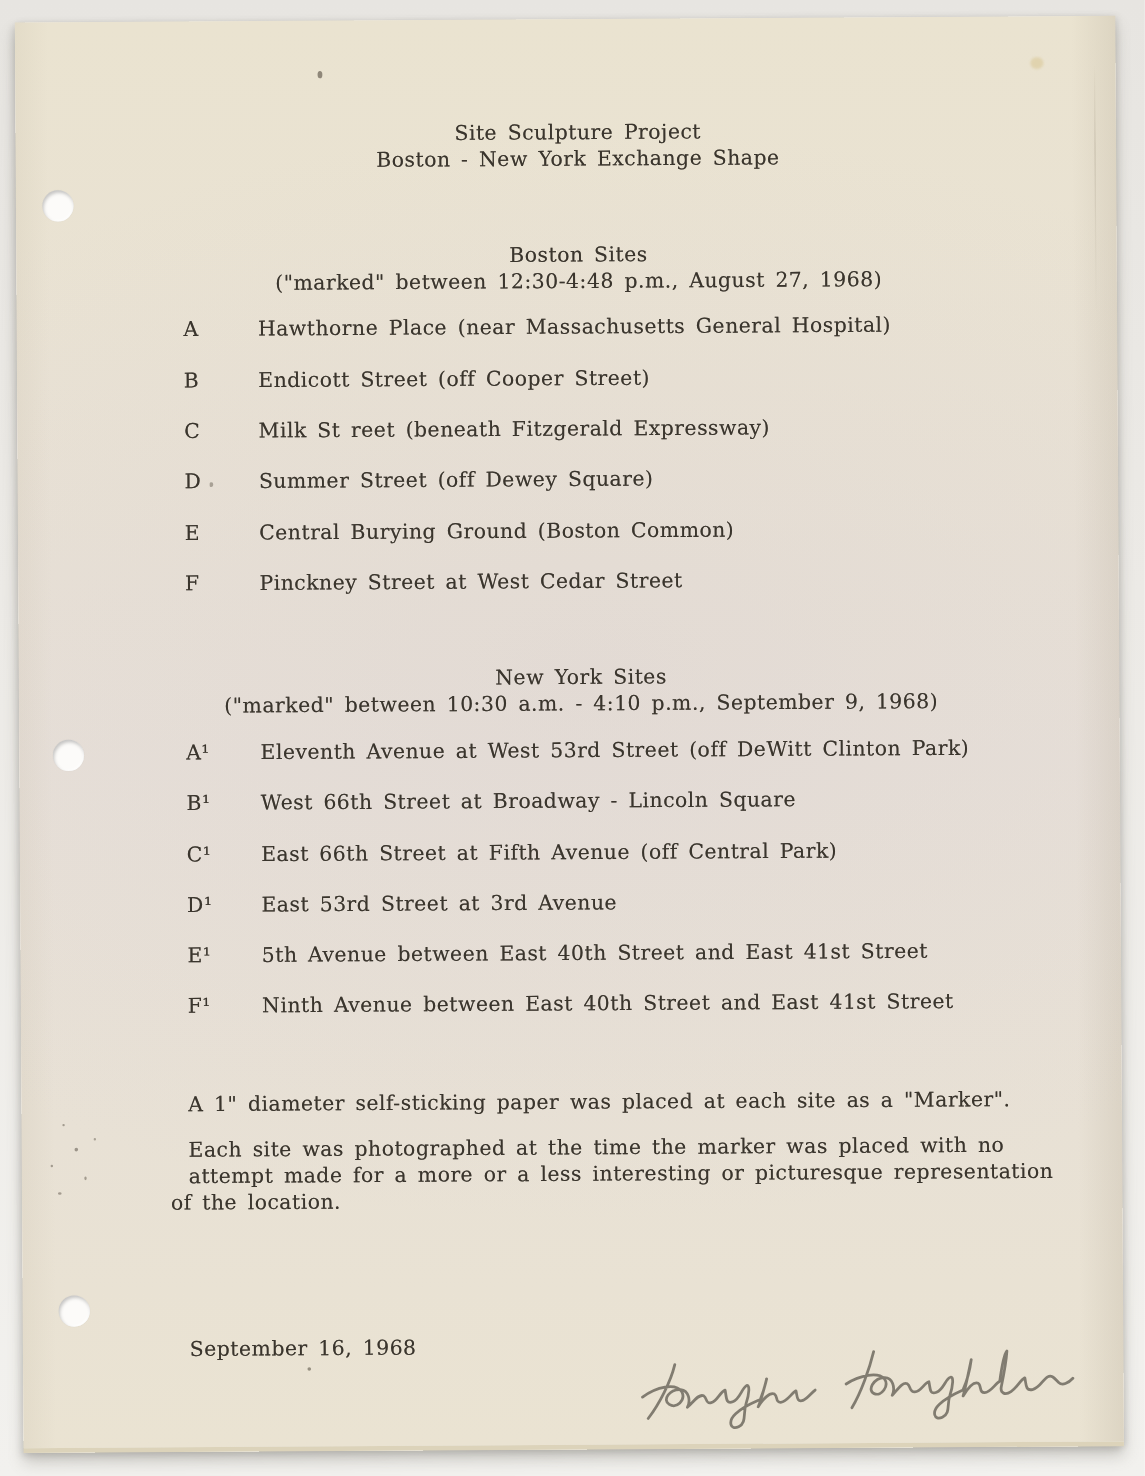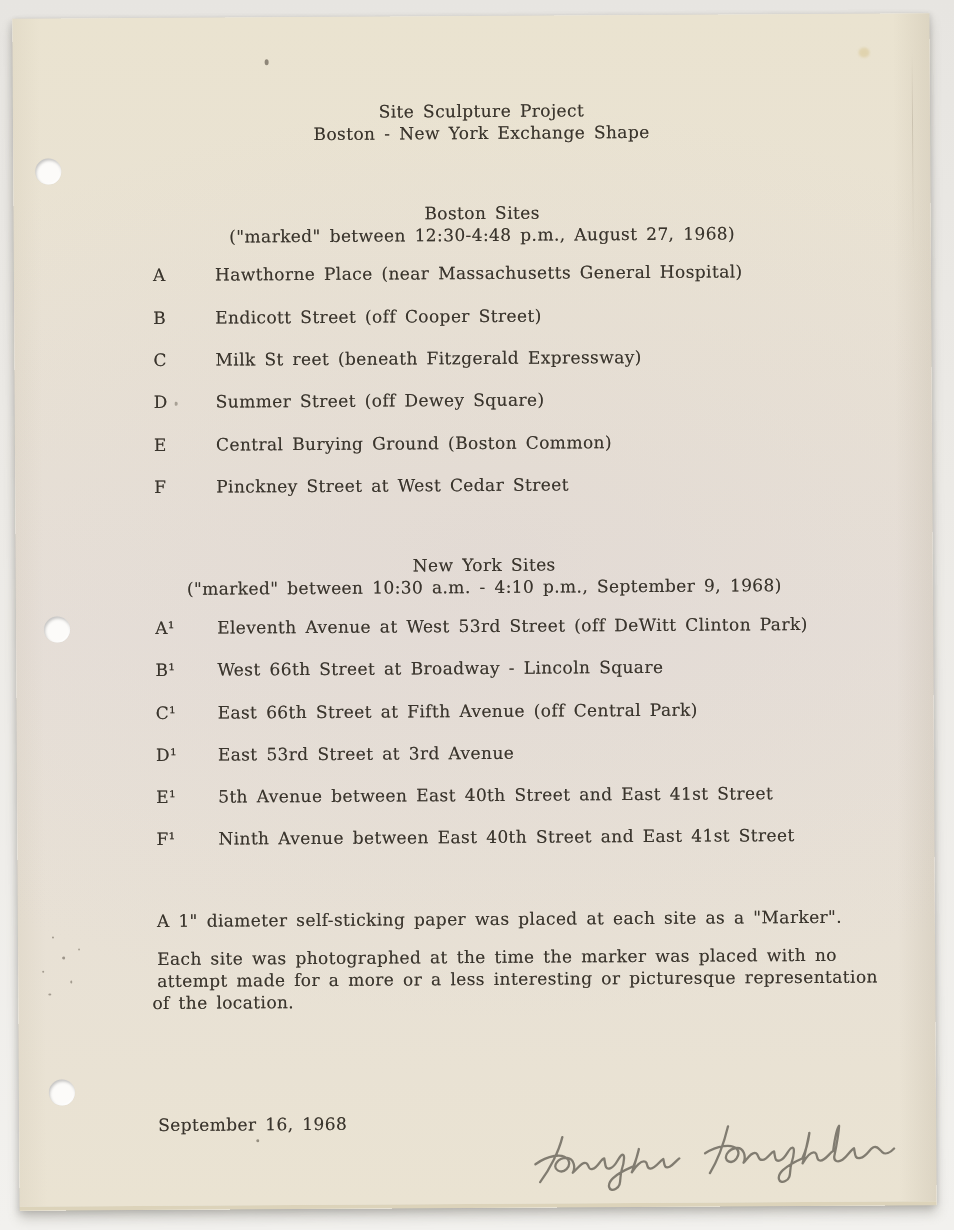--- a/index.html
+++ b/index.html
@@ -89,21 +89,21 @@
   <div class="typed site-row" style="left:139px;top:768px;">
     <span class="site-label">E¹</span><span>5th Avenue between East 40th Street and East 41st Street</span>
   </div>
   <div class="typed site-row" style="left:139px;top:810px;">
     <span class="site-label">F¹</span><span>Ninth Avenue between East 40th Street and East 41st Street</span>
   </div>
 
   <div class="typed" style="left:139px;top:892px;">A 1" diameter self-sticking paper was placed at each site as a "Marker".</div>
   <div class="typed" style="left:139px;top:930px;">Each site was photographed at the time the marker was placed with no</div>
   <div class="typed" style="left:139px;top:952px;">attempt made for a more or a less interesting or picturesque representation</div>
-  <div class="typed" style="left:134px;top:974px;">of the location.</div>
+  <div class="typed" style="left:124px;top:974px;">of the location.</div>
 
   <div class="typed" style="left:139px;top:1096px;">September 16, 1968</div>
 
   <div class="signature" role="img" aria-label="Douglas Huebler">
     <svg width="384" height="88" viewBox="0 0 384 88">
       <path class="sig-stroke" d="
         M30,16 C26,30 16,48 6,60
         M2,42 C14,34 30,31 35,39 C38,46 30,53 24,49 C18,45 25,36 34,37 C41,38 42,47 39,52
         C45,47 49,41 53,43 C56,45 54,50 59,49 C64,48 67,40 71,39
         C72,45 71,51 77,49 C83,47 85,38 89,36

